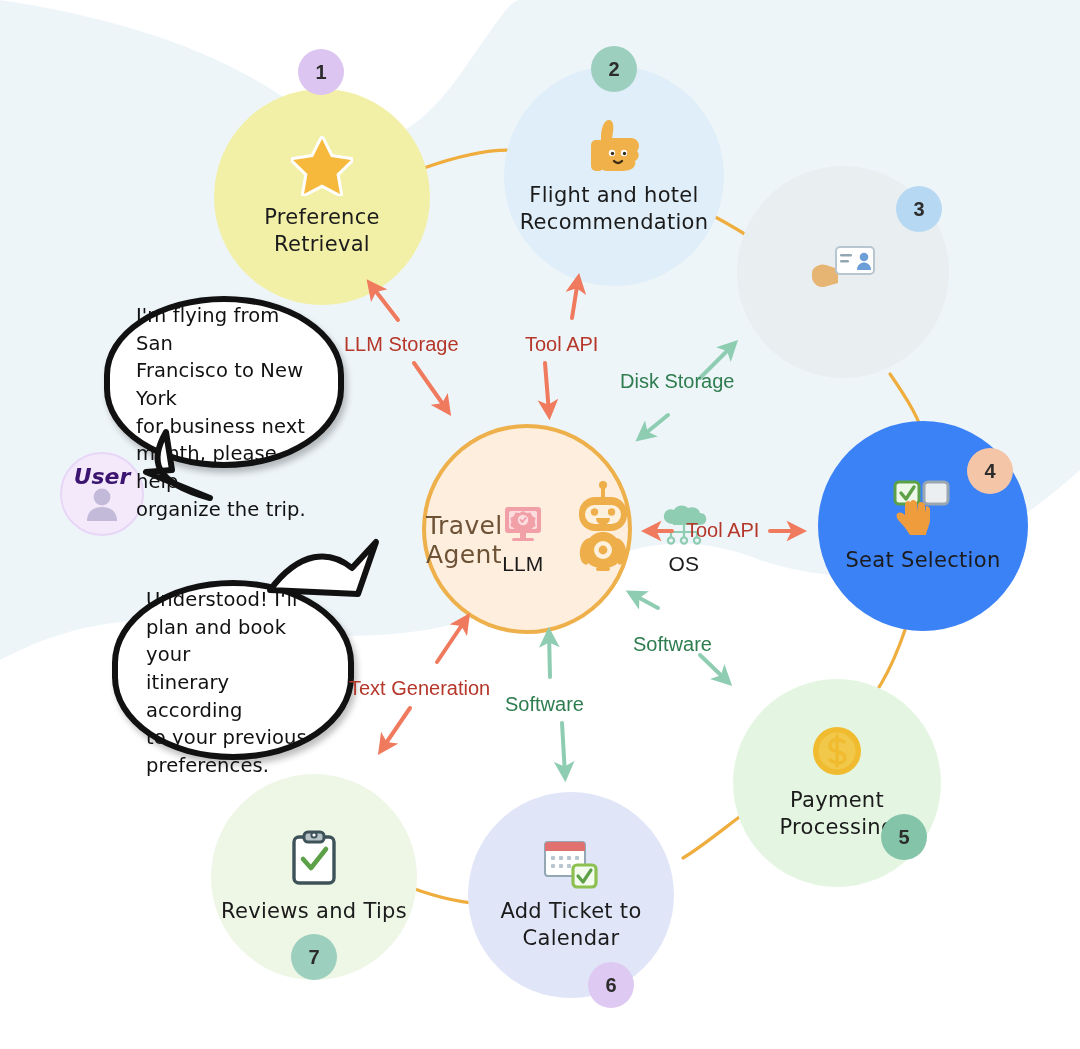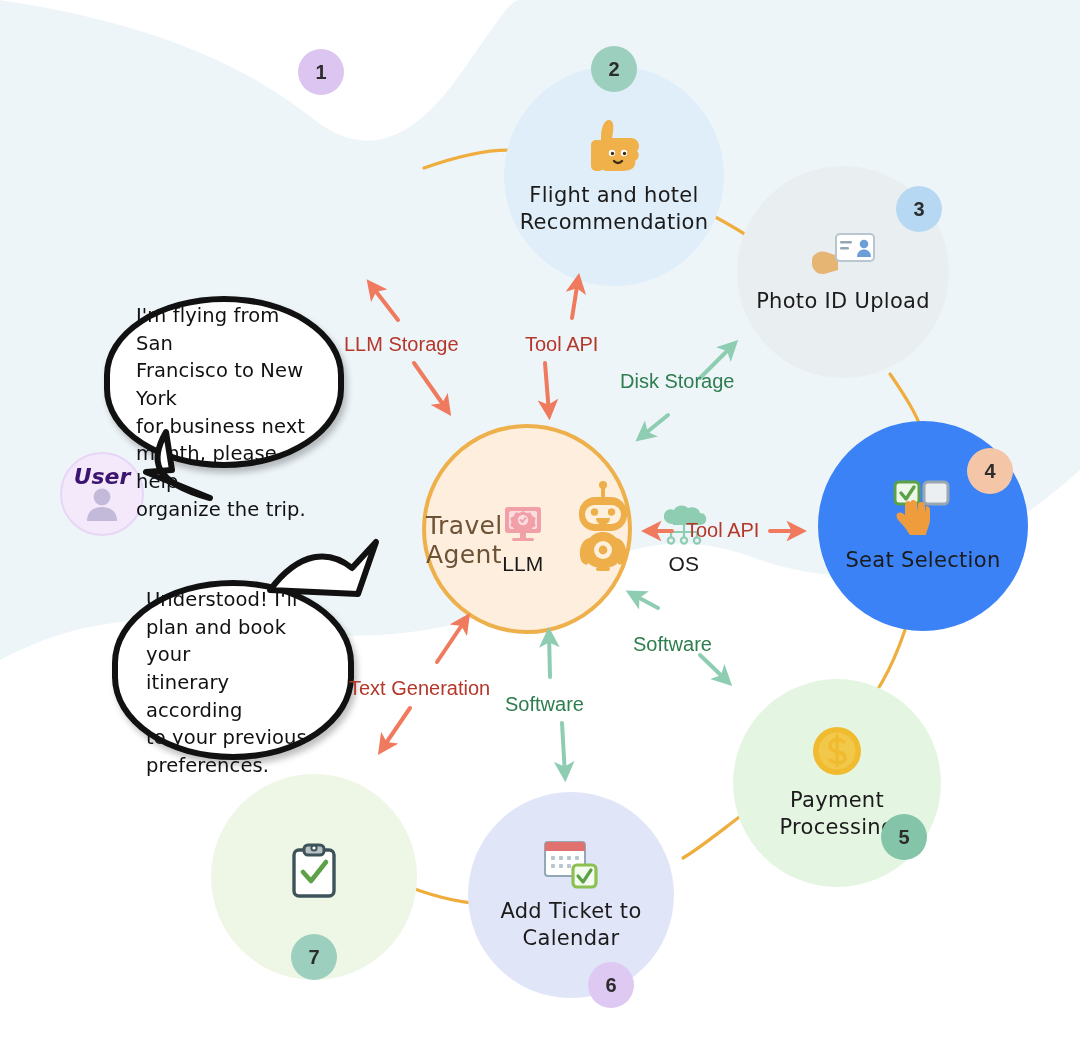--- a/index.html
+++ b/index.html
@@ -167,20 +167,30 @@
       <path d="M 668,415 L 641,437" marker-end="url(#ag)"></path>
 
       <path d="M 658,608 L 632,594" marker-end="url(#ag)"></path>
       <path d="M 700,655 L 727,681" marker-end="url(#ag)"></path>
 
       <path d="M 550,677 L 549,634" marker-end="url(#ag)"></path>
       <path d="M 562,723 L 565,775" marker-end="url(#ag)"></path>
     </g>
   </svg>
 
+  <div class="node" style="left:214px;top:89px;width:216px;height:216px;background:#f2f0a7;">
+    <div class="nicon">
+      <svg width="62" height="60" viewBox="0 0 62 60">
+        <path d="M31 3 L40 21 L60 24 L45.5 38 L49 58 L31 48.5 L13 58 L16.5 38 L2 24 L22 21 Z" fill="#f6b93b" stroke="#ffffff" stroke-width="6" stroke-linejoin="round"></path>
+        <path d="M31 3 L40 21 L60 24 L45.5 38 L49 58 L31 48.5 L13 58 L16.5 38 L2 24 L22 21 Z" fill="#f6b93b"></path>
+      </svg>
+    </div>
+    <div class="nlabel">Preference
+Retrieval</div>
+  </div>
   <div class="badge" style="left:298px;top:49px;width:46px;height:46px;background:#dcc5f0;">
     <span>1</span>
   </div>
 
   <div class="node" style="left:504px;top:66px;width:220px;height:220px;background:#dfeef8;">
     <div class="nicon">
       <svg width="54" height="58" viewBox="0 0 54 58">
         <path d="M14 22 C14 12 17 4 22 4 C26 4 27 9 26 16 L25 22 L44 22
                  C49 22 52 26 52 30 C52 33 50 35 50 35 C52 37 52 40 51 42
                  C50 44 48 45 48 45 C49 47 48 50 46 52 C44 54 40 55 34 55
@@ -204,21 +214,20 @@
     <div class="nicon" style="margin-bottom:12px;">
       <svg width="66" height="46" viewBox="0 0 66 46">
         <path d="M2 30 C2 24 10 20 16 22 L28 26 L28 40 L14 44 C7 45 2 39 2 34 Z" fill="#e6b574"></path>
         <rect x="26" y="4" width="38" height="27" rx="4" fill="#ffffff" stroke="#b8c6d0" stroke-width="2"></rect>
         <rect x="30" y="11" width="12" height="2.6" rx="1.3" fill="#93a6b4"></rect>
         <rect x="30" y="17" width="9" height="2.6" rx="1.3" fill="#93a6b4"></rect>
         <circle cx="54" cy="14" r="4.3" fill="#6c9fd8"></circle>
         <path d="M47 27 C47 21.5 51 19.5 54 19.5 C57 19.5 61 21.5 61 27 Z" fill="#6c9fd8"></path>
       </svg>
     </div>
-    <div class="nlabel">Photo ID Upload</div>
   </div>
   <div class="badge" style="left:896px;top:186px;width:46px;height:46px;background:#b7d8f2;">
     <span>3</span>
   </div>
 
   <div class="node" style="left:818px;top:421px;width:210px;height:210px;background:#3b82f6;">
     <div class="nicon" style="margin-bottom:10px;">
       <svg width="62" height="58" viewBox="0 0 62 58">
         <rect x="3" y="3" width="24" height="22" rx="4" fill="#eef8ea" stroke="#5ca148" stroke-width="3"></rect>
         <path d="M9 14 L14 20 L22 8" stroke="#5ca148" stroke-width="3.4" fill="none" stroke-linecap="round" stroke-linejoin="round"></path>
@@ -279,20 +288,21 @@
 
   <div class="node" style="left:211px;top:774px;width:206px;height:206px;background:#eef6e6;">
     <div class="nicon" style="margin-bottom:12px;">
       <svg width="48" height="56" viewBox="0 0 48 56">
         <rect x="4" y="7" width="40" height="46" rx="5" fill="#ffffff" stroke="#3e5359" stroke-width="3.4"></rect>
         <rect x="14" y="2" width="20" height="10" rx="4" fill="#b6c2c6" stroke="#3e5359" stroke-width="3"></rect>
         <circle cx="24" cy="5" r="2.6" fill="#ffffff" stroke="#3e5359" stroke-width="2"></circle>
         <path d="M13 29 L21 38 L36 19" stroke="#5ca148" stroke-width="4.6" fill="none" stroke-linecap="round" stroke-linejoin="round"></path>
       </svg>
     </div>
+    <div class="nlabel">Reviews and Tips</div>
   </div>
   <div class="badge" style="left:291px;top:934px;width:46px;height:46px;background:#9ccfbe;">
     <span>7</span>
   </div>
 
   <div id="agent" style="left:422px;top:424px;width:210px;height:210px;">
     <div class="atitle">Travel Agent</div>
     <div class="arow">
 
       <div class="side">

